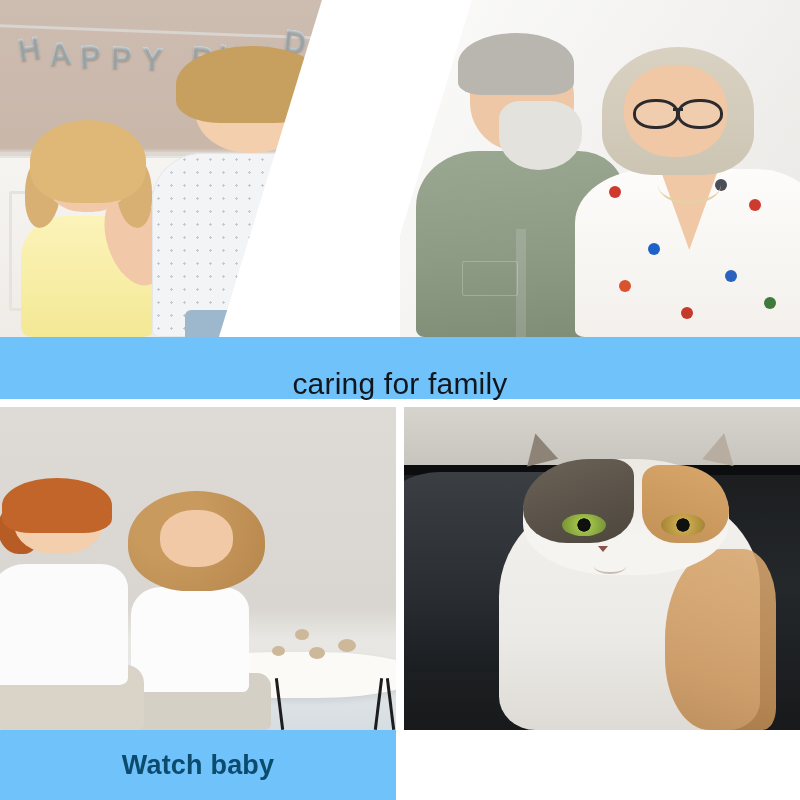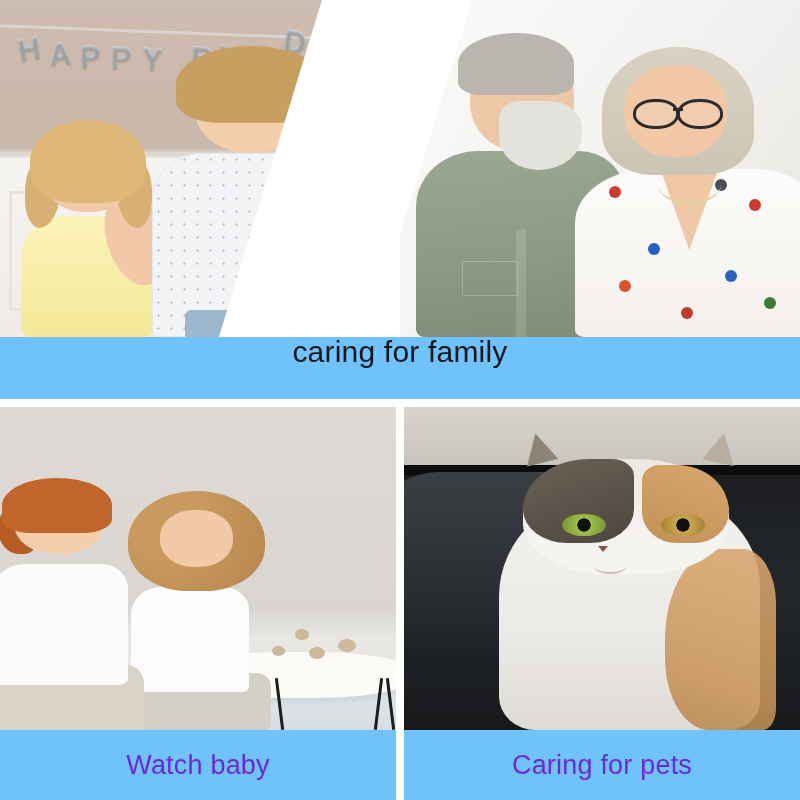--- a/index.html
+++ b/index.html
@@ -234,21 +234,21 @@
 
   
   .banner-main {
     position: absolute;
     left: 0;
     top: 337px;
     width: 800px;
     height: 62px;
     background: #6FC3FA;
     display: flex;
-    align-items: flex-start;
+    align-items: flex-end;
     justify-content: center;
     z-index: 8;
   }
   .banner-main-text {
     font-size: 30px;
     font-weight: 400;
     color: #11151c;
     letter-spacing: 0.2px;
     line-height: 1;
   }
@@ -278,23 +278,23 @@
     height: 323px;
     overflow: hidden;
   }
   .card-caption {
     width: 100%;
     height: 70px;
     background: #6FC3FA;
     display: flex;
     align-items: center;
     justify-content: center;
-    color: #6d28d9;
+    color: #0c4a6e;
     font-size: 27px;
-    font-weight: 400;
+    font-weight: 700;
     letter-spacing: 0.2px;
   }
 
   
   .scene-kids-table {
     background: linear-gradient(180deg,#dedbd6 0%, #d9d6d1 62%, #e9e7e3 72%, #dfe3e6 100%);
   }
   .k-floor {
     position:absolute; left:0; bottom:0; width:100%; height:22%;
     background: linear-gradient(180deg,#e7e9ea 0%, #d6dde2 100%);
@@ -651,18 +651,17 @@
         <div class="cat-ear l"></div>
         <div class="cat-ear r"></div>
         <div class="cat-head"></div>
         <div class="cat-head-tabby"></div>
         <div class="cat-head-ginger"></div>
         <div class="cat-eye l"></div>
         <div class="cat-eye r"></div>
         <div class="cat-nose"></div>
         <div class="cat-mouth"></div>
       </div>
-      <div class="card-caption">Caring for pets</div>
     </div>
 
 
   </div>
 </div>
 
 </body></html>

